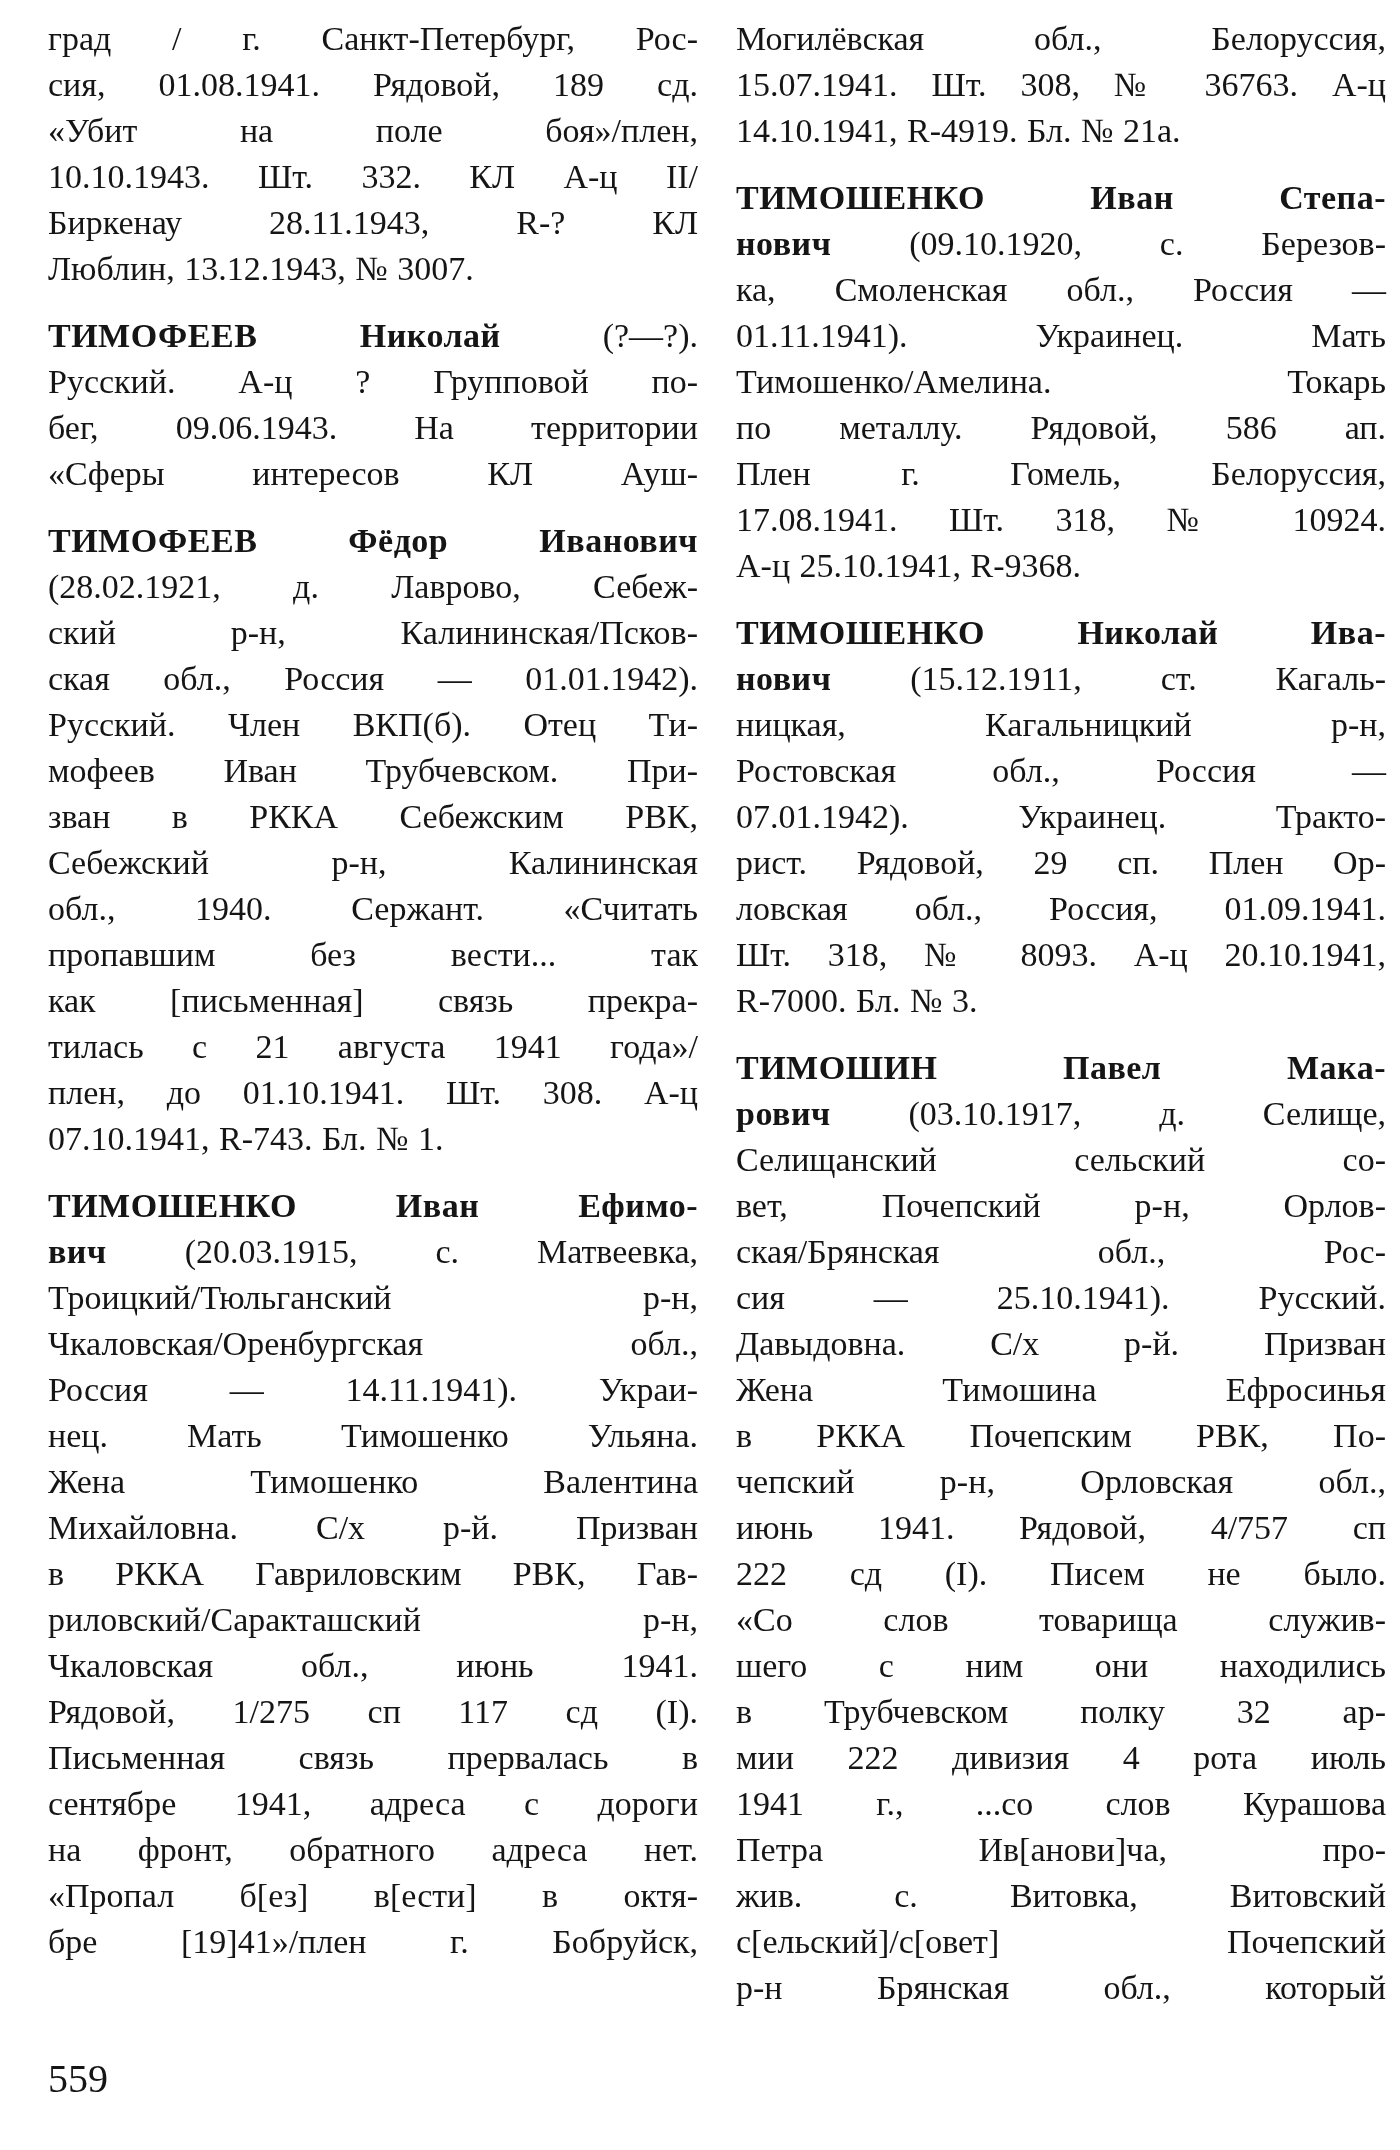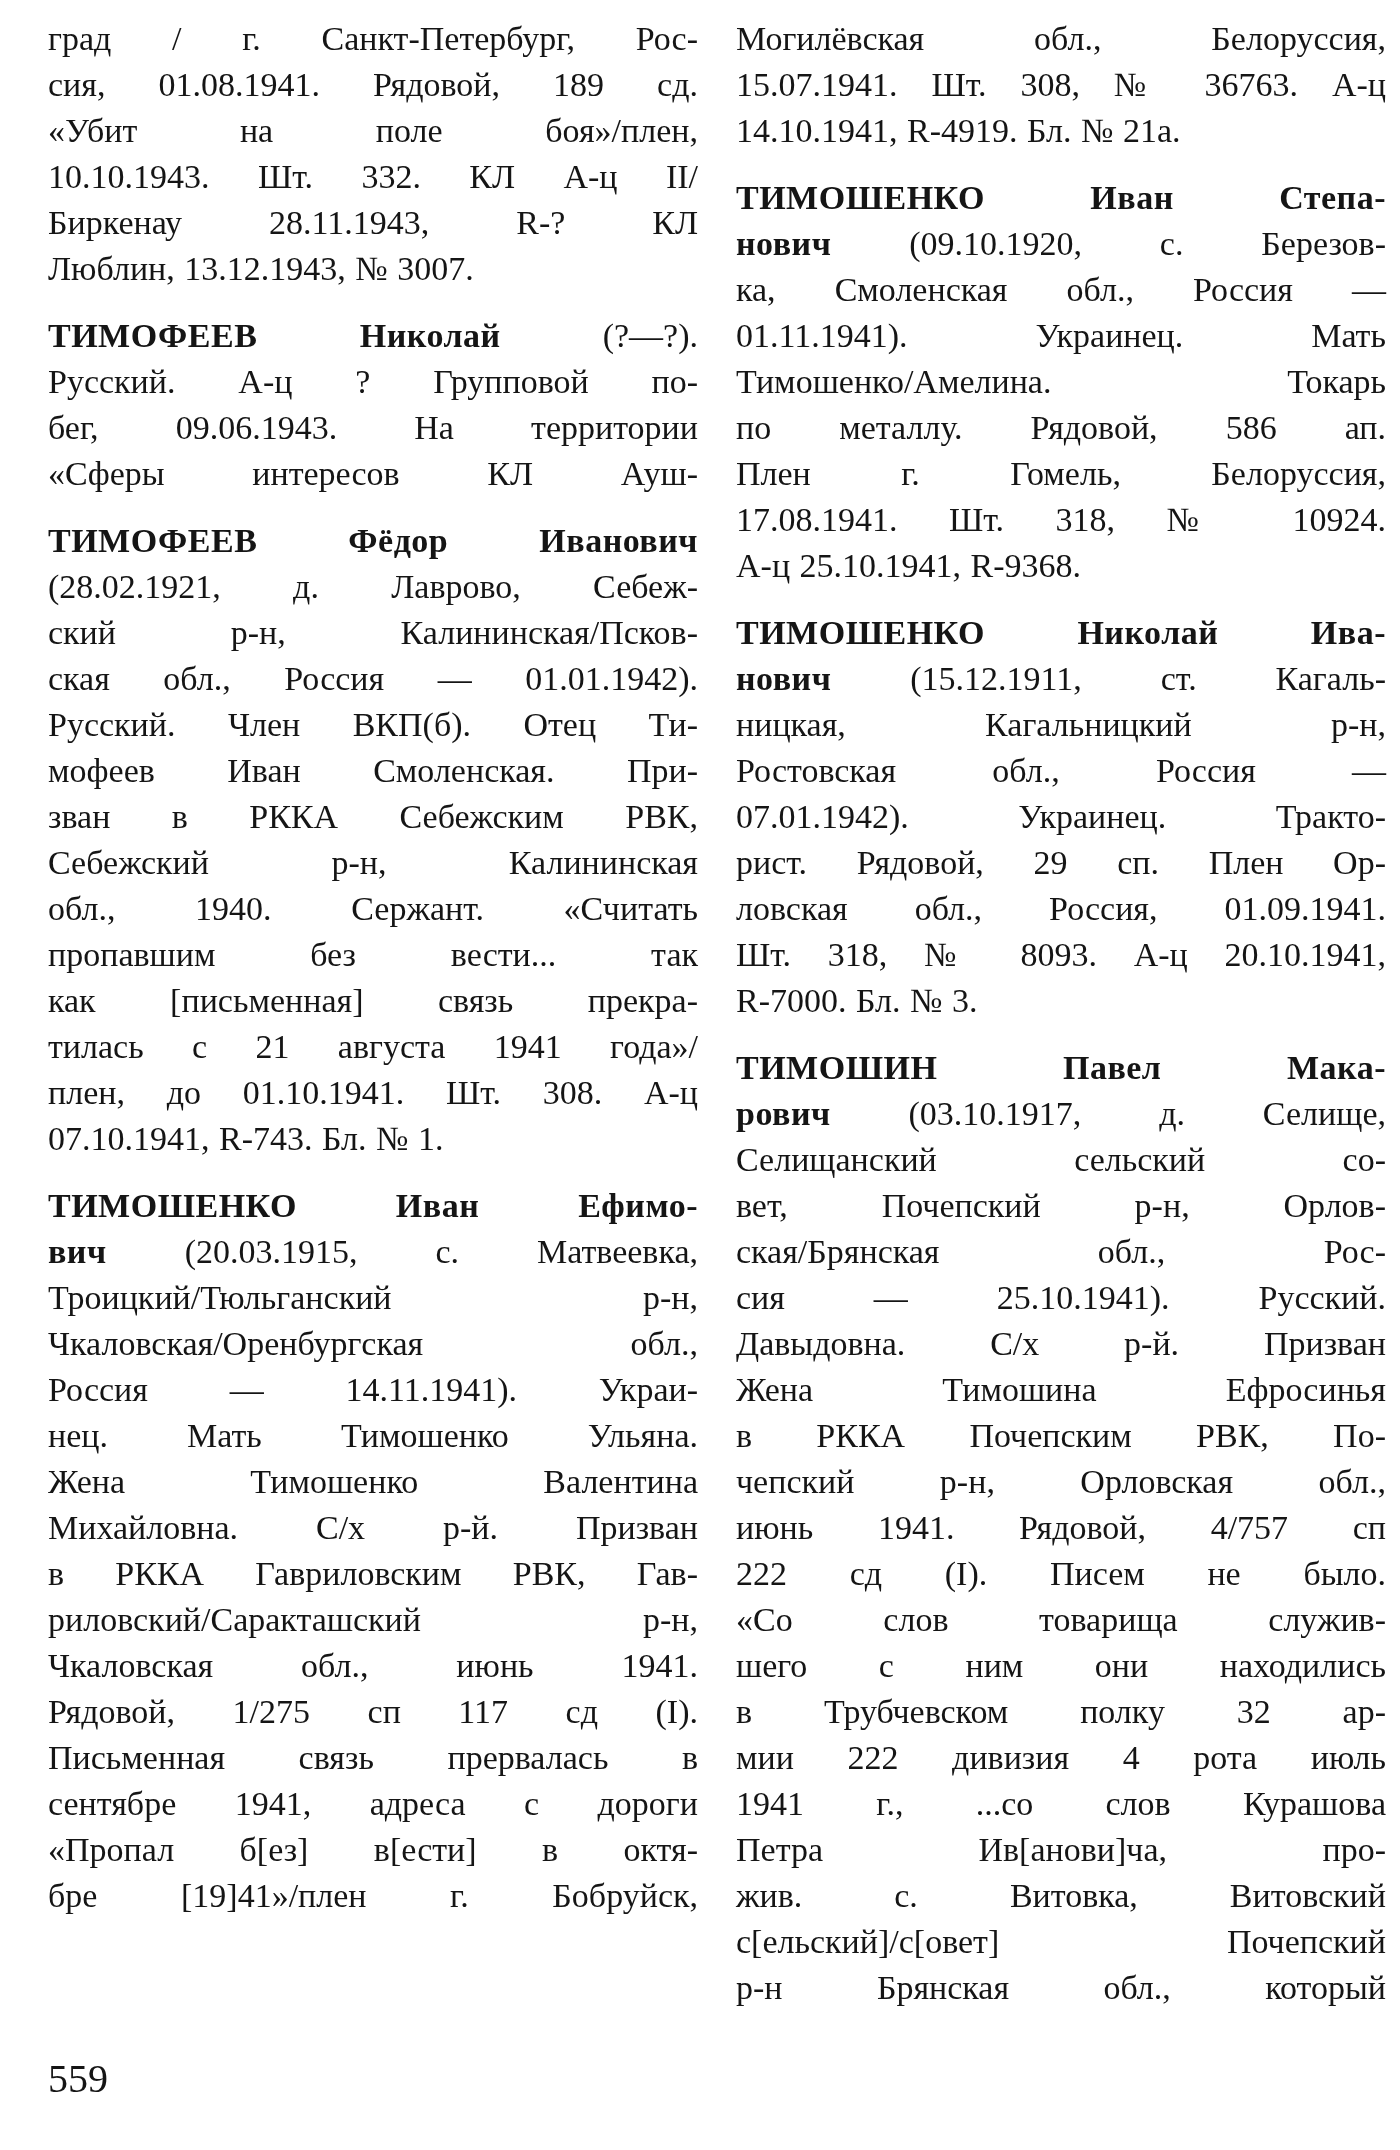--- a/index.html
+++ b/index.html
@@ -77,21 +77,21 @@
           <div class="line">Русский. А-ц ? Групповой по-</div>
           <div class="line">бег, 09.06.1943. На территории</div>
           <div class="line">«Сферы интересов КЛ Ауш-</div>
         </div>
         <div class="paragraph">
           <div class="line"><span class="bold">ТИМОФЕЕВ Фёдор Иванович</span></div>
           <div class="line">(28.02.1921, д. Лаврово, Себеж-</div>
           <div class="line">ский р-н, Калининская/Псков-</div>
           <div class="line">ская обл., Россия — 01.01.1942).</div>
           <div class="line">Русский. Член ВКП(б). Отец Ти-</div>
-          <div class="line">мофеев Иван Смоленская. При-</div>
+          <div class="line">мофеев Иван Трубчевском. При-</div>
           <div class="line">зван в РККА Себежским РВК,</div>
           <div class="line">Себежский р-н, Калининская</div>
           <div class="line">обл., 1940. Сержант. «Считать</div>
           <div class="line">пропавшим без вести... так</div>
           <div class="line">как [письменная] связь прекра-</div>
           <div class="line">тилась с 21 августа 1941 года»/</div>
           <div class="line">плен, до 01.10.1941. Шт. 308. А-ц</div>
           <div class="line last">07.10.1941, R-743. Бл. № 1.</div>
         </div>
         <div class="paragraph">
@@ -102,20 +102,21 @@
           <div class="line">Россия — 14.11.1941). Украи-</div>
           <div class="line">нец. Мать Тимошенко Ульяна.</div>
           <div class="line">Жена Тимошенко Валентина</div>
           <div class="line">Михайловна. С/х р-й. Призван</div>
           <div class="line">в РККА Гавриловским РВК, Гав-</div>
           <div class="line">риловский/Саракташский р-н,</div>
           <div class="line">Чкаловская обл., июнь 1941.</div>
           <div class="line">Рядовой, 1/275 сп 117 сд (I).</div>
           <div class="line">Письменная связь прервалась в</div>
           <div class="line">сентябре 1941, адреса с дороги</div>
+          <div class="line">на фронт, обратного адреса нет.</div>
           <div class="line">«Пропал б[ез] в[ести] в октя-</div>
           <div class="line">бре [19]41»/плен г. Бобруйск,</div>
         </div>
       </div>
     <div class="column">
         <div class="paragraph">
           <div class="line">Могилёвская обл., Белоруссия,</div>
           <div class="line">15.07.1941. Шт. 308, № 36763. А-ц</div>
           <div class="line last">14.10.1941, R-4919. Бл. № 21а.</div>
         </div>

